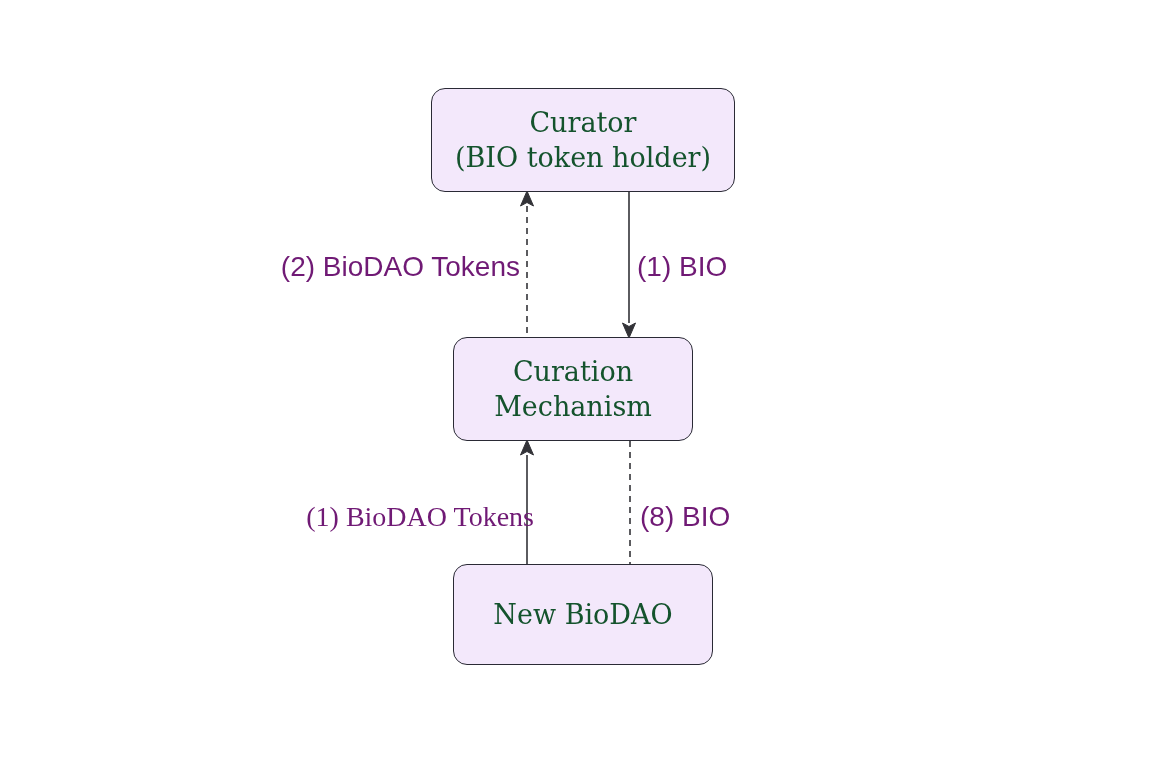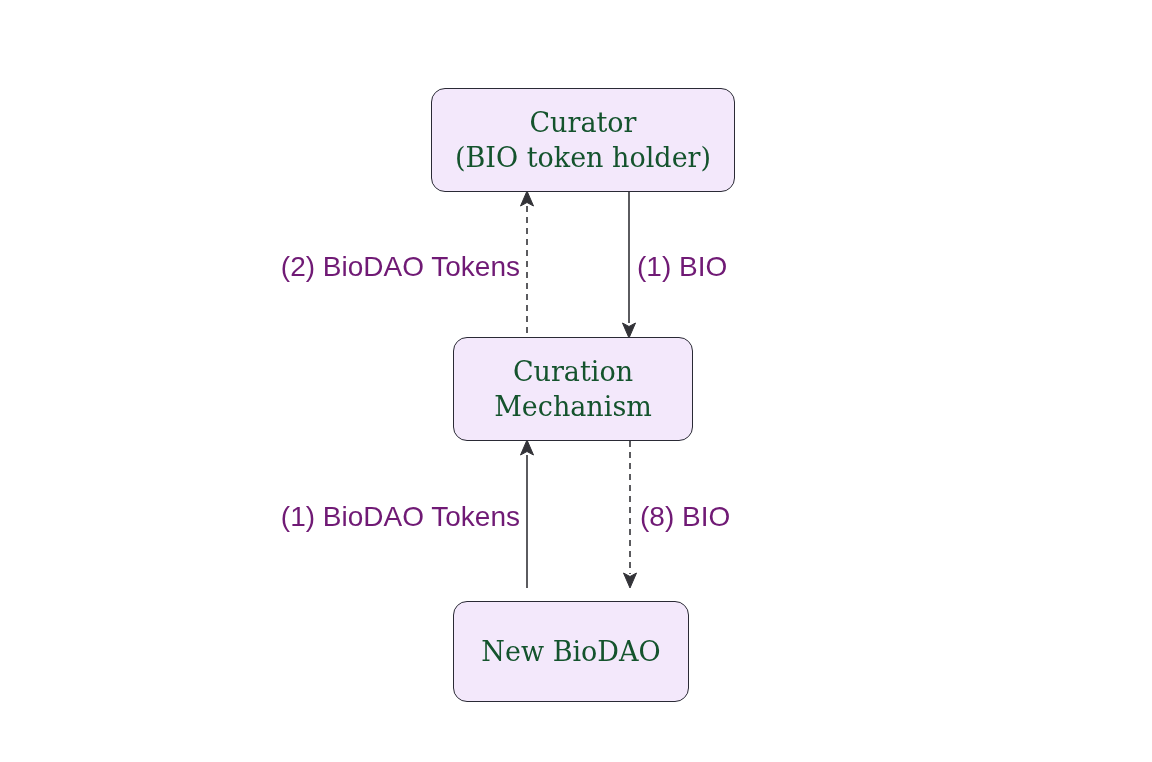--- a/index.html
+++ b/index.html
@@ -28,21 +28,21 @@
   }
   .node-label {
     font-family: "DejaVu Serif", "Liberation Serif", serif;
     font-size: 27px;
     line-height: 1.3;
     color: #14532d;
     white-space: pre-line;
   }
   #node-curator   { left: 431px; top:  88px; width: 304px; height: 104px; }
   #node-mechanism { left: 453px; top: 337px; width: 240px; height: 104px; }
-  #node-newbiodao { left: 453px; top: 601px; width: 236px; height: 101px; }
+  #node-newbiodao { left: 453px; top: 564px; width: 260px; height: 101px; }
 
   #connector-layer {
     position: absolute;
     left: 0; top: 0;
     width: 1152px;
     height: 762px;
     pointer-events: none;
   }
   #connector-layer line {
     stroke: #333338;
@@ -59,21 +59,21 @@
   .edge-label {
     position: absolute;
     font-size: 28px;
     line-height: 24px;
     color: #701a75;
     white-space: nowrap;
   }
   .edge-label.align-right { text-align: right; }
   #edge-label-1 { left: 280px; top: 255px; width: 240px; }
   #edge-label-2 { left: 637px; top: 255px; }
-  #edge-label-3 { left: 280px; top: 505px; width: 240px; }
+  #edge-label-3 { left: 294px; top: 505px; width: 240px; font-family: Liberation Serif, serif; }
   #edge-label-4 { left: 640px; top: 505px; }
 </style>
 </head>
 <body>
 
 <div id="canvas">
 
   <svg id="connector-layer" viewBox="0 0 1152 762" xmlns="http://www.w3.org/2000/svg">
 
     <line class="dashed" x1="527" y1="206" x2="527" y2="337"></line>

